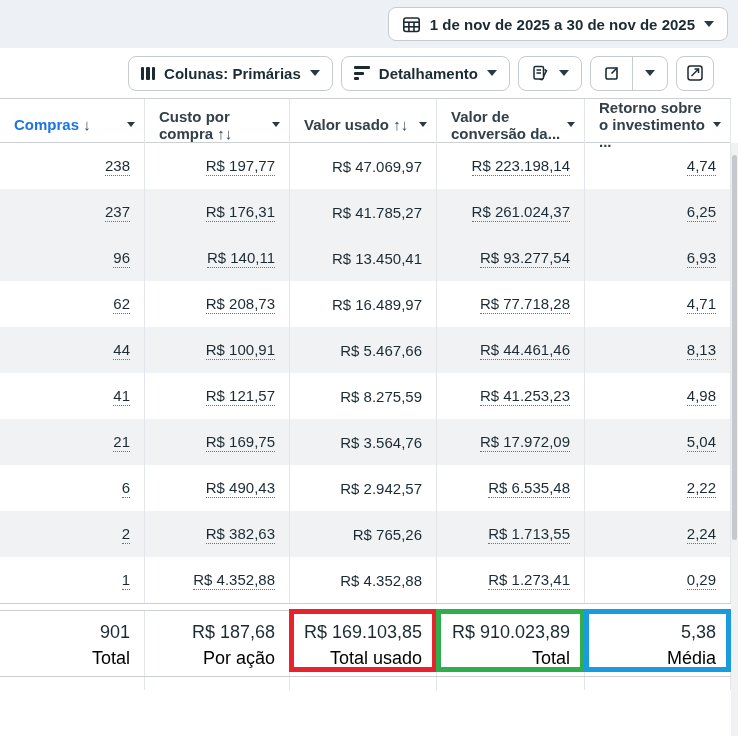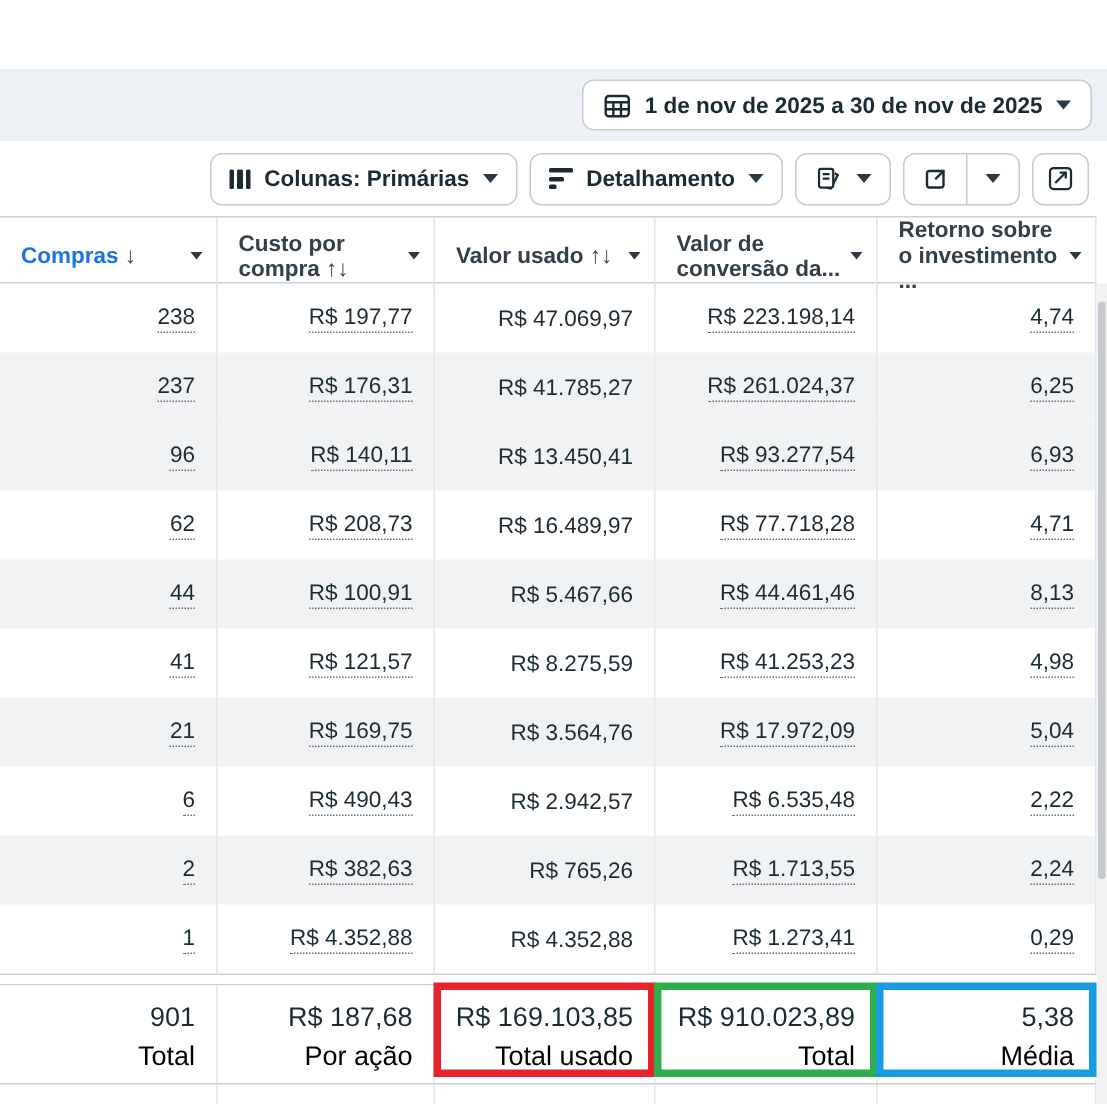--- a/index.html
+++ b/index.html
@@ -6,33 +6,33 @@
   html,body { margin:0; padding:0; }
   body {
     width:738px; height:736px; overflow:hidden;
     background:#ffffff; color:#1c2b33;
     font-family:"Liberation Sans","DejaVu Sans",sans-serif;
     font-size:15px;
   }
   .screen { position:relative; width:738px; height:736px; }
 
   
-  .topbar { height:48px; background:#edf0f4; position:relative;margin-top:46px; }
+  .topbar { height:48px; background:#edf0f4; position:relative; }
   .date-btn {
     position:absolute; right:10px; top:7px; height:34px;
     display:flex; align-items:center; gap:9px;
     background:#fff; border:1px solid #c6cbd2; border-radius:8px;
     padding:0 13px; font-weight:700; font-size:15px; color:#1c2b33; cursor:pointer;
     font-family:inherit;
   }
   .caret { width:0; height:0; border-left:5px solid transparent; border-right:5px solid transparent; border-top:6px solid #2a3a44; }
   .caret.sm { border-left-width:4px; border-right-width:4px; border-top-width:5px; }
 
   
-  .toolbar { height:50px; background:#fff; display:flex; align-items:center; justify-content:flex-end; gap:8px; padding-right:12px; }
+  .toolbar { height:50px; background:#fff; display:flex; align-items:center; justify-content:flex-end; gap:8px; padding-right:24px; }
   .tbtn {
     height:35px; display:flex; align-items:center; gap:9px;
     background:#fff; border:1px solid #c6cbd2; border-radius:8px;
     padding:0 12px; font-weight:600; font-size:15px; color:#1c2b33; cursor:pointer;
     font-family:inherit;
   }
   .split { display:flex; height:35px; border:1px solid #c6cbd2; border-radius:8px; overflow:hidden; background:#fff; }
   .split .seg { display:flex; align-items:center; justify-content:center; padding:0 12px; cursor:pointer; }
   .split .seg + .seg { border-left:1px solid #c6cbd2; }
   .icon-cols { display:flex; gap:2px; }

